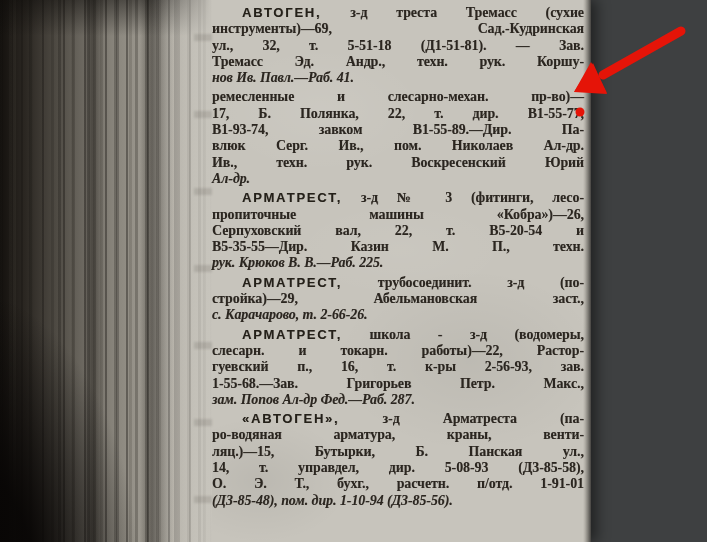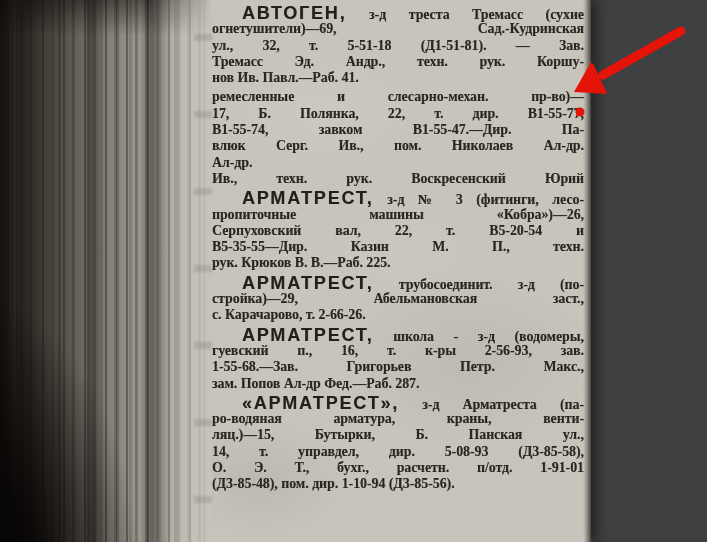--- a/index.html
+++ b/index.html
@@ -54,77 +54,78 @@
     text-shadow:.4px .4px 0 rgba(43,38,32,.35);
   }
   .entry{margin-top:3px;}
   .entry:first-child{margin-top:0;}
   .line{
     height:16.3px;line-height:16.3px;
     text-align:justify;text-align-last:justify;
     white-space:nowrap;overflow:visible;
   }
   .line.first{text-indent:30px;}
-  .line.last{text-align-last:left;}
+  .line.last{text-align-last:left;font-style:italic;}
   .hdr{
     font-family:"Liberation Sans",sans-serif;
-    font-weight:700;letter-spacing:1.8px;font-size:18px;color:#242019;
+    font-weight:700;letter-spacing:1.8px;font-size:13px;color:#242019;
   }
   
   .overlay{position:absolute;left:0;top:0;z-index:10;pointer-events:none;}
 </style>
 </head>
 <body>
 
 <div class="page">
   <div class="spine"></div>
   <div class="bleed"></div>
 
   <div class="column">
 
     <div class="entry">
       <div class="line first"><span class="hdr">АВТОГЕН,</span> <span>з-д треста Тремасс (сухие</span></div>
-      <div class="line">огнетушители)—69, Сад.-Кудринская</div>
+      <div class="line">инструменты)—69, Сад.-Кудринская</div>
       <div class="line">ул., 32, т. 5-51-18 (Д1-51-81). — Зав.</div>
       <div class="line">Тремасс Эд. Андр., техн. рук. Коршу-</div>
       <div class="line last">нов Ив. Павл.—Раб. 41.</div>
     </div>
 
     <div class="entry">
       <div class="line">ремесленные и слесарно-механ. пр-во)—</div>
       <div class="line">17, Б. Полянка, 22, т. дир. В1-55-77,</div>
-      <div class="line">В1-55-74, завком В1-55-47.—Дир. Па-</div>
+      <div class="line">В1-93-74, завком В1-55-89.—Дир. Па-</div>
       <div class="line">влюк Серг. Ив., пом. Николаев Ал-др.</div>
+      <div class="line">Ив., техн. рук. Воскресенский Юрий</div>
       <div class="line last">Ал-др.</div>
-      <div class="line">Ив., техн. рук. Воскресенский Юрий</div>
     </div>
 
     <div class="entry">
       <div class="line first"><span class="hdr">АРМАТРЕСТ,</span> <span>з-д № 3 (фитинги, лесо-</span></div>
       <div class="line">пропиточные машины «Кобра»)—26,</div>
       <div class="line">Серпуховский вал, 22, т. В5-20-54 и</div>
       <div class="line">В5-35-55—Дир. Казин М. П., техн.</div>
       <div class="line last">рук. Крюков В. В.—Раб. 225.</div>
     </div>
 
     <div class="entry">
       <div class="line first"><span class="hdr">АРМАТРЕСТ,</span> <span>трубосоединит. з-д (по-</span></div>
       <div class="line">стройка)—29, Абельмановская заст.,</div>
       <div class="line last">с. Карачарово, т. 2-66-26.</div>
     </div>
 
     <div class="entry">
       <div class="line first"><span class="hdr">АРМАТРЕСТ,</span> <span>школа - з-д (водомеры,</span></div>
+      <div class="line">слесарн. и токарн. работы)—22, Растор-</div>
       <div class="line">гуевский п., 16, т. к-ры 2-56-93, зав.</div>
       <div class="line">1-55-68.—Зав. Григорьев Петр. Макс.,</div>
       <div class="line last">зам. Попов Ал-др Фед.—Раб. 287.</div>
     </div>
 
     <div class="entry">
-      <div class="line first"><span class="hdr">«АРМАТРЕСТ»,</span> <span>з-д Арматреста (па-</span></div>
+      <div class="line first"><span class="hdr">«АВТОГЕН»,</span> <span>з-д Арматреста (па-</span></div>
       <div class="line">ро-водяная арматура, краны, венти-</div>
       <div class="line">ляц.)—15, Бутырки, Б. Панская ул.,</div>
       <div class="line">14, т. управдел, дир. 5-08-93 (Д3-85-58),</div>
       <div class="line">О. Э. Т., бухг., расчетн. п/отд. 1-91-01</div>
       <div class="line last">(Д3-85-48), пом. дир. 1-10-94 (Д3-85-56).</div>
     </div>
 
   </div>
 
   <div class="page-edge"></div>

